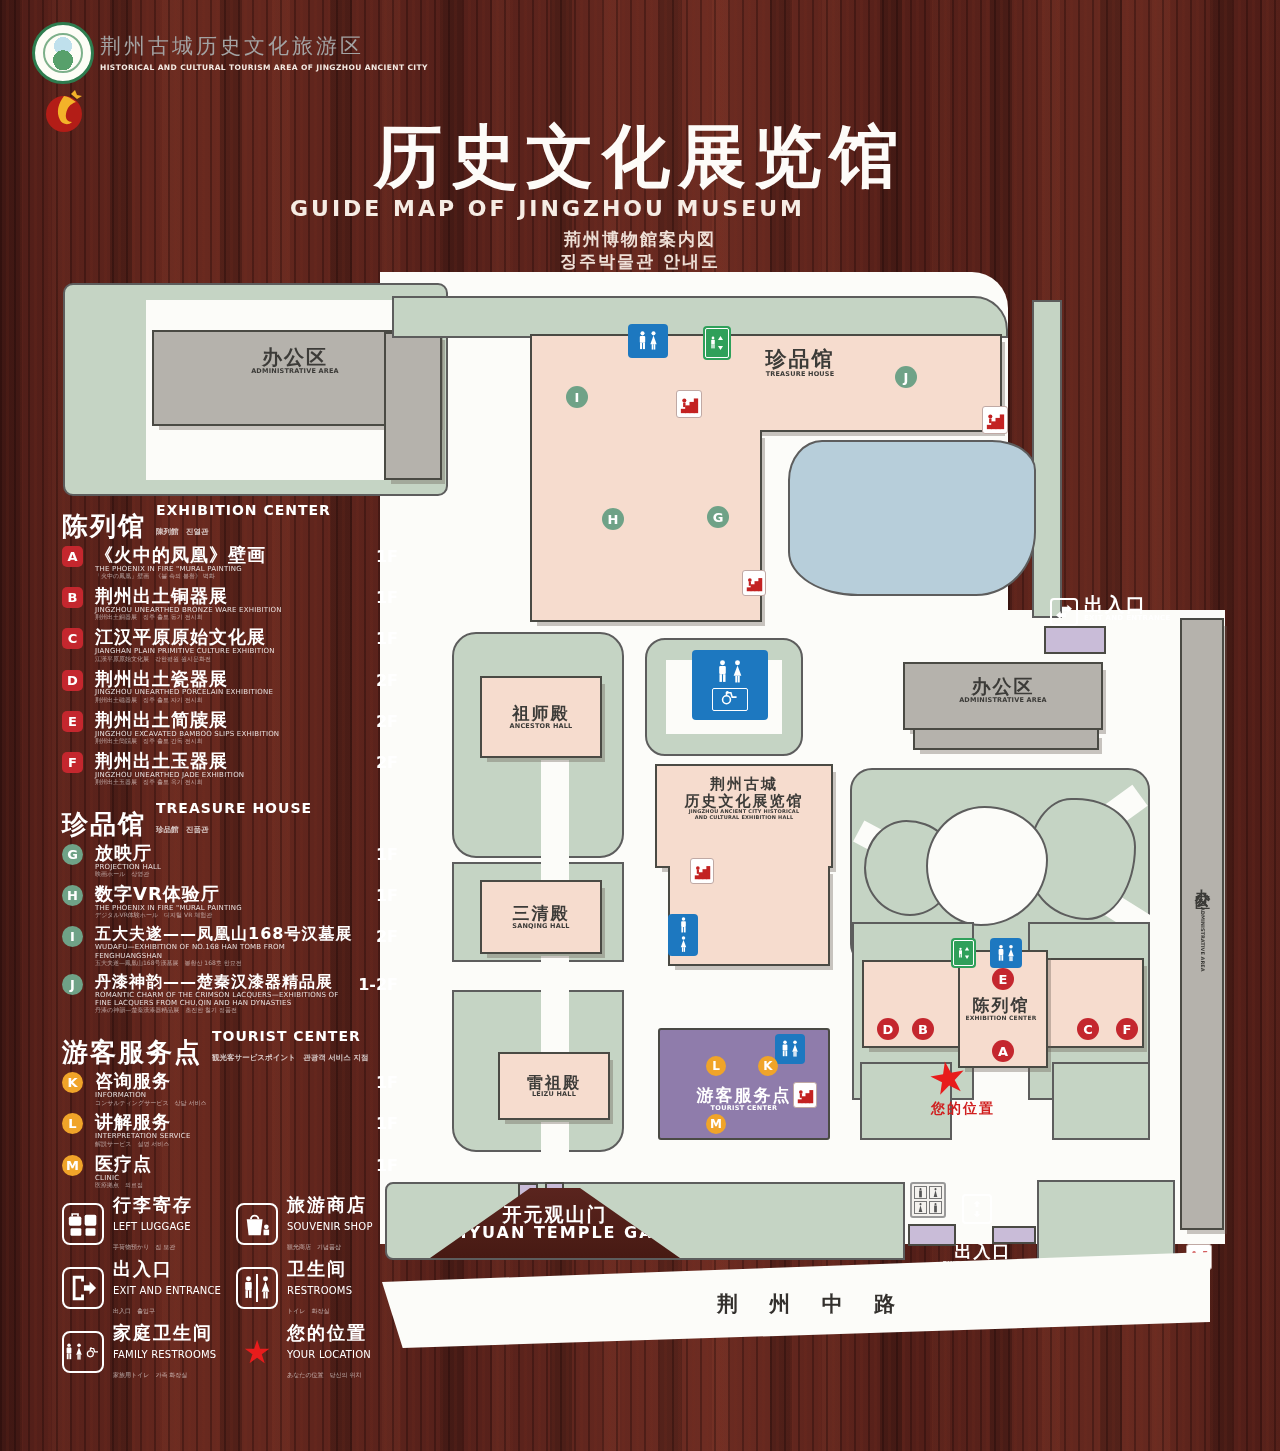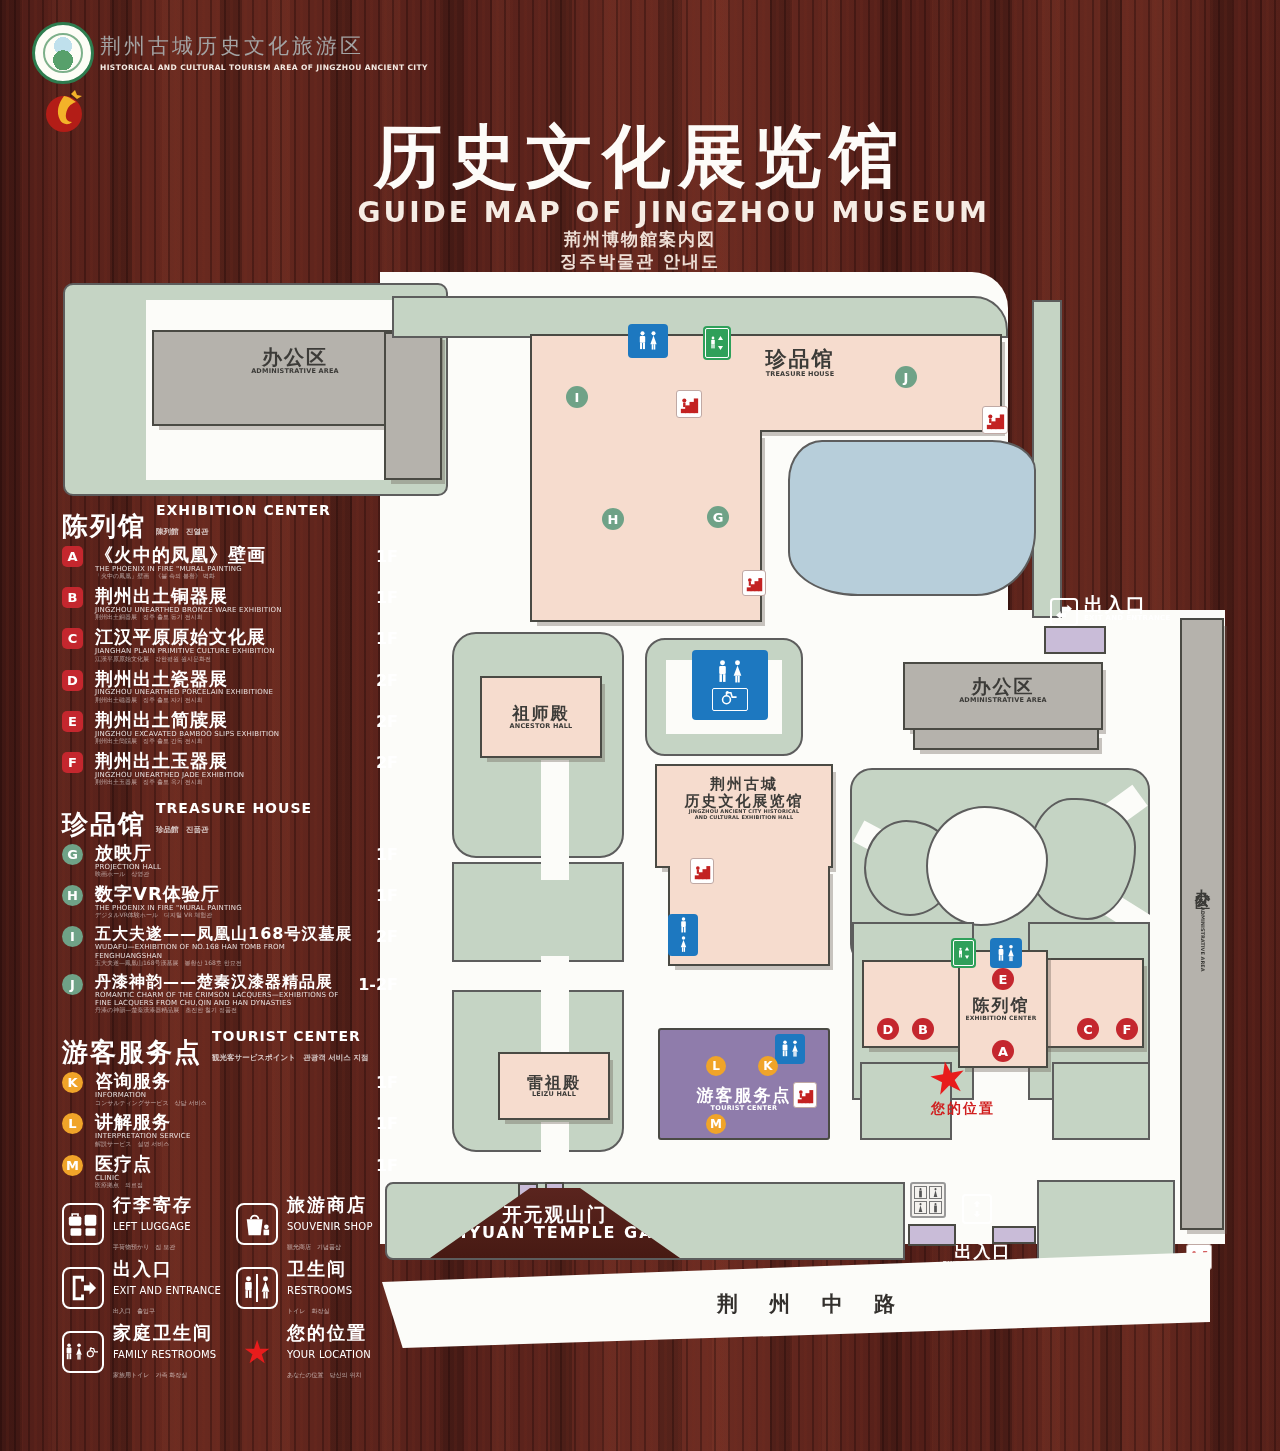--- a/index.html
+++ b/index.html
@@ -10,21 +10,21 @@
     background-image:
       repeating-linear-gradient(90deg, rgba(20,4,4,.30) 0 2px, rgba(0,0,0,0) 2px 6px, rgba(120,45,30,.16) 6px 9px, rgba(0,0,0,0) 9px 14px),
       repeating-linear-gradient(90deg, rgba(0,0,0,.20) 0 22px, rgba(0,0,0,0) 22px 52px, rgba(255,130,90,.05) 52px 70px, rgba(0,0,0,0) 70px 110px),
       linear-gradient(90deg,#4f1d18 0%,#68291f 16%,#55201a 36%,#6d2c22 55%,#521e18 72%,#682a20 88%,#4c1b16 100%);
   }
   .abs{position:absolute}
   
   .h-cn{color:#a3a3a3;font-weight:normal}
   .h-en{color:#f3e9e2;font-weight:bold}
   .title-cn{color:#fdfbf8;font-weight:900;font-size:68px;letter-spacing:8px;text-align:center;white-space:nowrap}
-  .title-en{color:#f6ece4;font-weight:bold;font-size:28px;letter-spacing:3px;text-align:right}
+  .title-en{color:#f6ece4;font-weight:bold;font-size:22px;letter-spacing:3px;text-align:left}
   .title-sub{color:#eedfd6;font-size:17px;letter-spacing:2px;text-align:center;font-weight:bold}
   .logo-circle{width:56px;height:56px;border-radius:50%;background:#fdfdf6;border:3px solid #2e7d4f;
     display:flex;align-items:center;justify-content:center}
   .logo-circle .inner{width:36px;height:36px;border-radius:50%;background:
     radial-gradient(circle at 50% 70%, #57a06b 0 10px, transparent 10px),
     radial-gradient(circle at 50% 30%, #bfe0ec 0 9px, transparent 9px);
     border:2px solid #7db08a}
   
   .side{position:absolute;left:62px;top:500px;width:340px;color:#fff}
   .sec-h{display:flex;align-items:flex-end;gap:10px;margin:12px 0 7px}
@@ -188,20 +188,26 @@
   <div class="abs lawn" style="left:452px;top:990px;width:172px;height:162px;border-radius:0 0 24px 24px"></div>
   <div class="abs white" style="left:541px;top:760px;width:28px;height:120px"></div>
   <div class="abs white" style="left:541px;top:956px;width:28px;height:96px"></div>
   <div class="abs white" style="left:541px;top:1122px;width:28px;height:58px"></div>
   <div class="abs pink" style="left:480px;top:676px;width:122px;height:82px;display:flex;align-items:center;justify-content:center">
     <div class="blab">
         <div class="c" style="font-size:17px">祖师殿</div>
         <div class="e">ANCESTOR HALL</div>
       </div>
   </div>
+  <div class="abs pink" style="left:480px;top:880px;width:122px;height:74px;display:flex;align-items:center;justify-content:center">
+    <div class="blab">
+        <div class="c" style="font-size:17px">三清殿</div>
+        <div class="e">SANQING HALL</div>
+      </div>
+  </div>
   <div class="abs pink" style="left:498px;top:1052px;width:112px;height:68px;display:flex;align-items:center;justify-content:center">
     <div class="blab">
         <div class="c" style="font-size:16px">雷祖殿</div>
         <div class="e">LEIZU HALL</div>
       </div>
   </div>
 
   <div class="abs lawn" style="left:645px;top:638px;width:158px;height:118px;border-radius:20px"></div>
   <div class="abs white" style="left:666px;top:660px;width:116px;height:74px"></div>
   <div class="abs wc" style="left:692px;top:650px;width:76px;height:70px;flex-direction:column;gap:3px;padding:4px">

